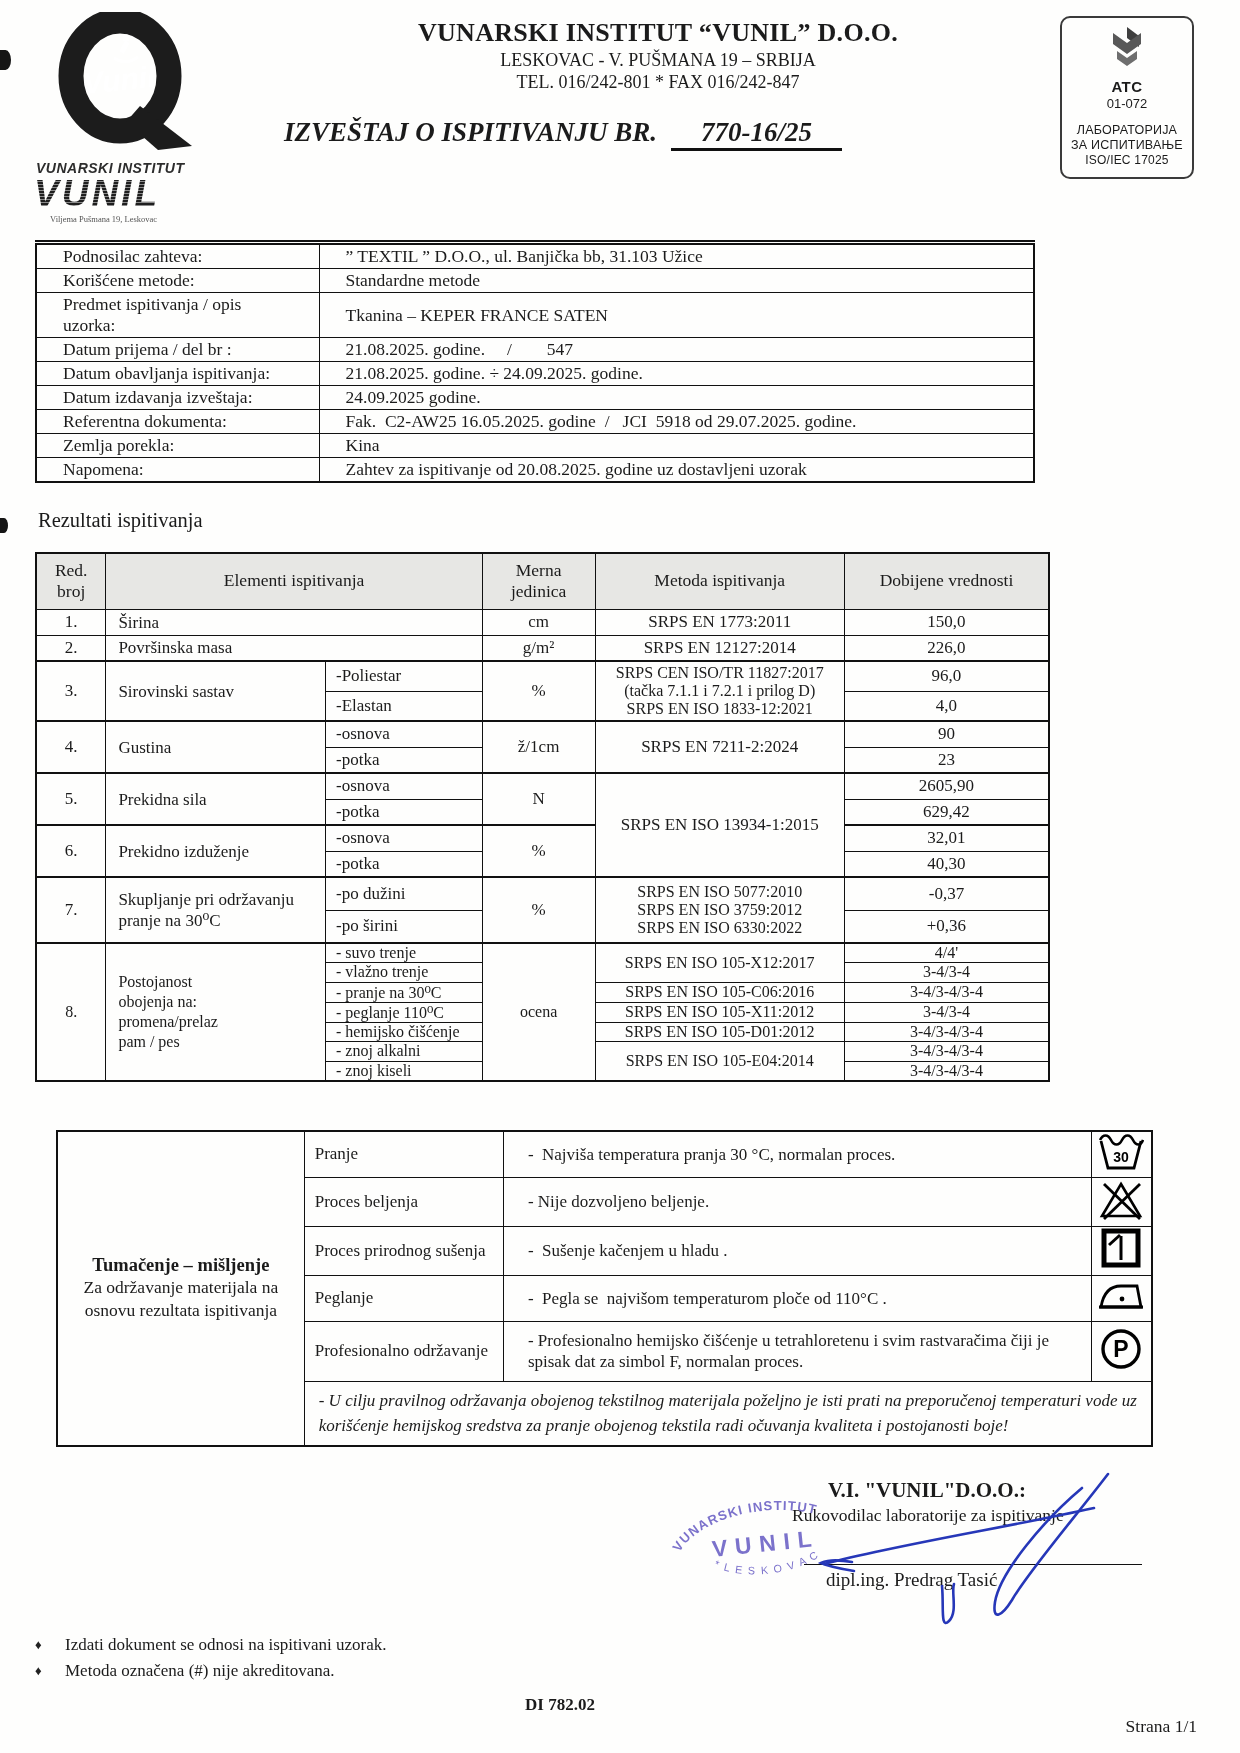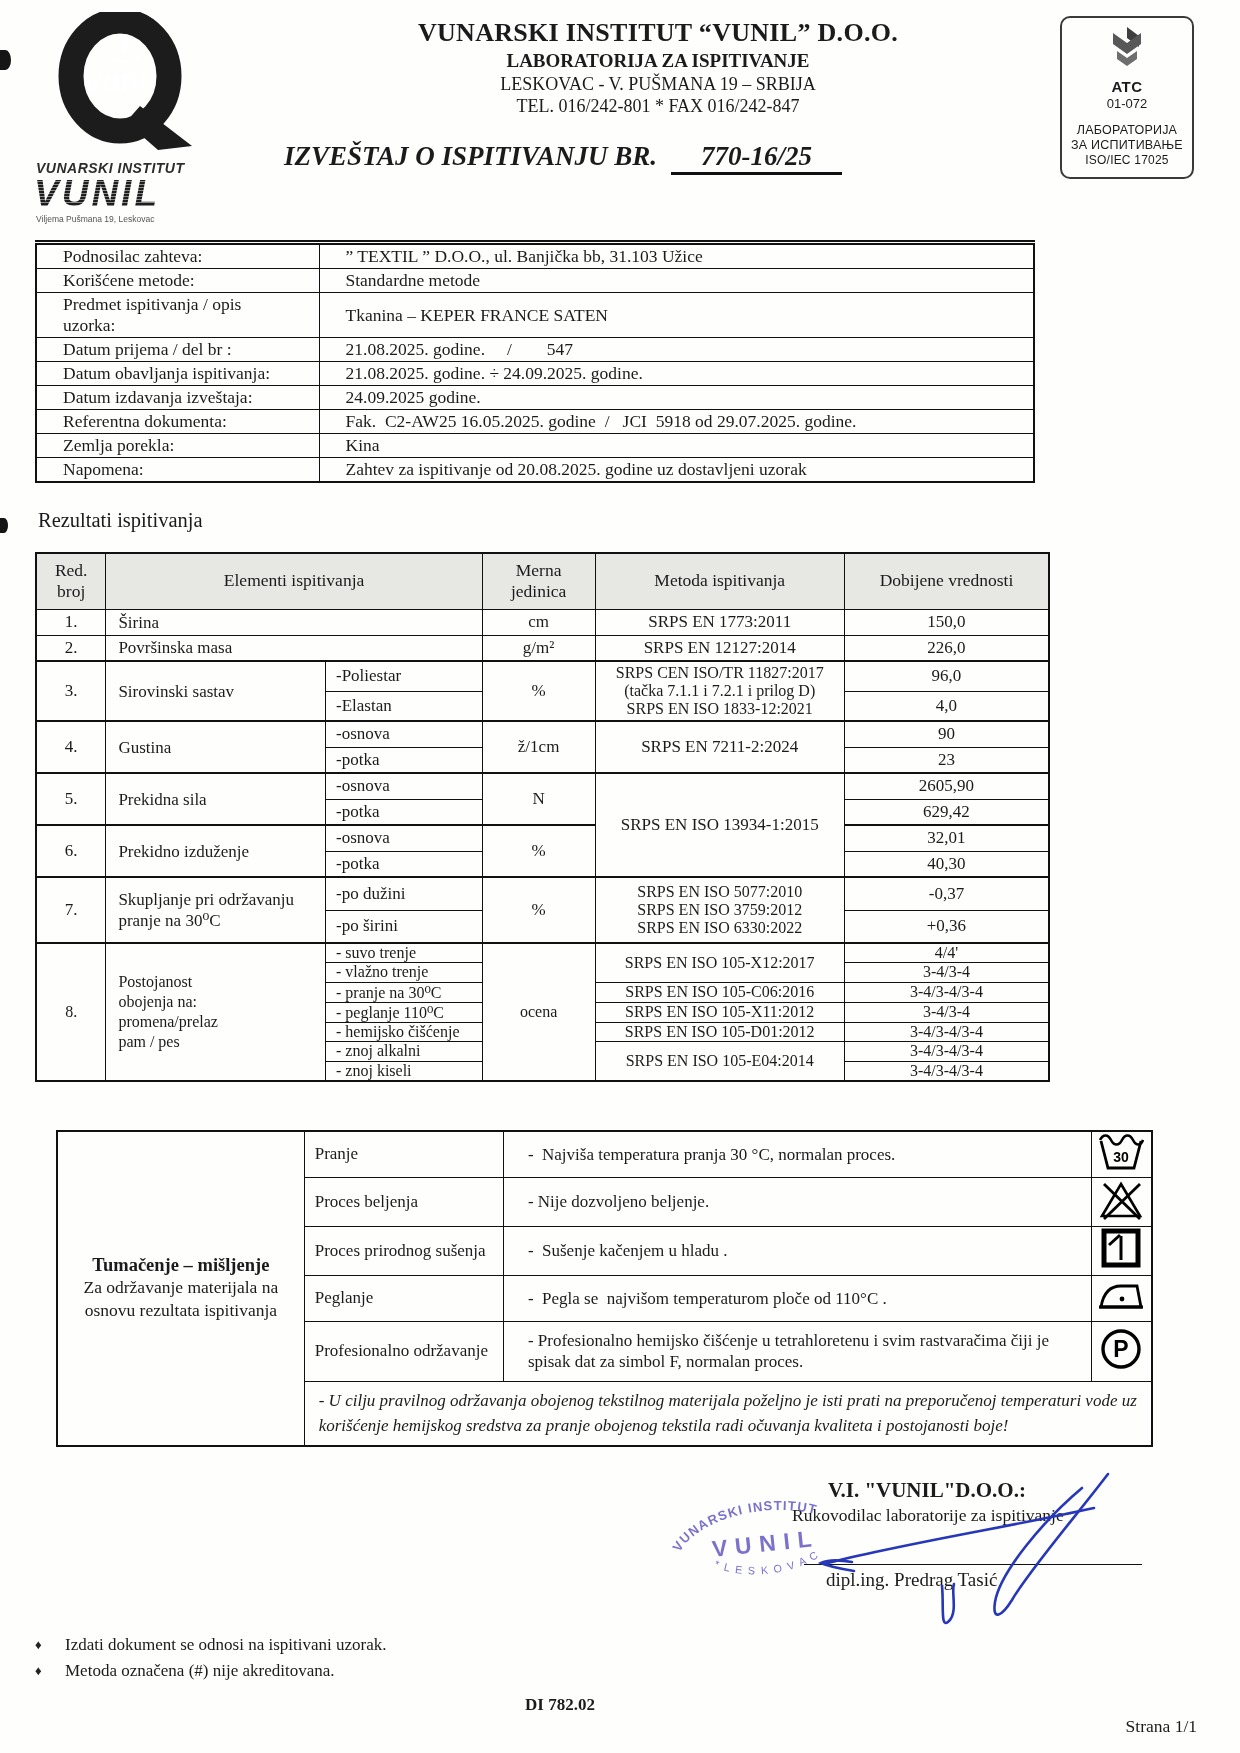--- a/index.html
+++ b/index.html
@@ -17,21 +17,21 @@
 
   
   .hdr { display:flex; padding:12px 28px 0 28px; }
   .logo-col { width:228px; }
   .logo-col svg { margin-left:14px; }
   .logo-inst { font-family:"Liberation Sans","DejaVu Sans",sans-serif; font-style:italic; font-weight:bold; font-size:14px; color:#2d2d2d; margin:2px 0 0 8px; letter-spacing:.5px; }
   .logo-type { font-family:"Liberation Sans","DejaVu Sans",sans-serif; font-weight:bold; font-style:italic; font-size:37px; letter-spacing:3px; line-height:.95;
                margin-left:6px;
                background:repeating-linear-gradient(0deg,#1e1e1e 0 2px,#8a8a8a 2px 3px);
                -webkit-background-clip:text; background-clip:text; color:transparent; }
-  .logo-addr { font-family:Liberation Sans, sans-serif; font-size:8.5px; color:#555; margin:3px 0 0 8px; }
+  .logo-addr { font-family:Liberation Serif, serif; font-size:8.5px; color:#555; margin:3px 0 0 22px; }
 
   .center-col { flex:1; text-align:center; padding-top:6px; }
   .inst-name { font-size:26px; font-weight:bold; letter-spacing:.3px; }
   .inst-lab  { font-size:19px; font-weight:bold; margin-top:2px; }
   .inst-addr { font-size:18px; margin-top:2px; }
   .inst-tel  { font-size:18px; margin-top:1px; }
   .title-row { margin-top:24px; text-align:left; padding-left:28px; white-space:nowrap; }
   .title-main { font-size:27px; font-weight:bold; font-style:italic; }
   .title-no   { font-size:27px; font-weight:bold; font-style:italic; border-bottom:3px solid #111; padding:0 30px 1px 30px; margin-left:10px; }
 
@@ -129,21 +129,20 @@
         </g>
         <text x="42" y="82" font-size="30" font-style="italic" font-weight="bold" fill="#ffffff" font-family="&quot;Liberation Sans&quot;,&quot;DejaVu Sans&quot;,sans-serif" transform="rotate(-6 42 82)">Vunil</text>
       </svg>
       <div class="logo-inst">VUNARSKI INSTITUT</div>
       <div class="logo-type">VUNIL</div>
       <div class="logo-addr">Viljema Pušmana 19, Leskovac</div>
     </div>
 
     <div class="center-col">
       <div class="inst-name">VUNARSKI INSTITUT “VUNIL” D.O.O.</div>
-      <div class="inst-lab">LABORATORIJA ZA ISPITIVANJE</div>
       <div class="inst-addr">LESKOVAC - V. PUŠMANA 19 – SRBIJA</div>
       <div class="inst-tel">TEL. 016/242-801 * FAX  016/242-847</div>
       <div class="title-row">
         <span class="title-main">IZVEŠTAJ O ISPITIVANJU BR.</span>
         <span class="title-no">770-16/25</span>
       </div>
     </div>
 
     <div class="badge-col">
       <div class="badge">

